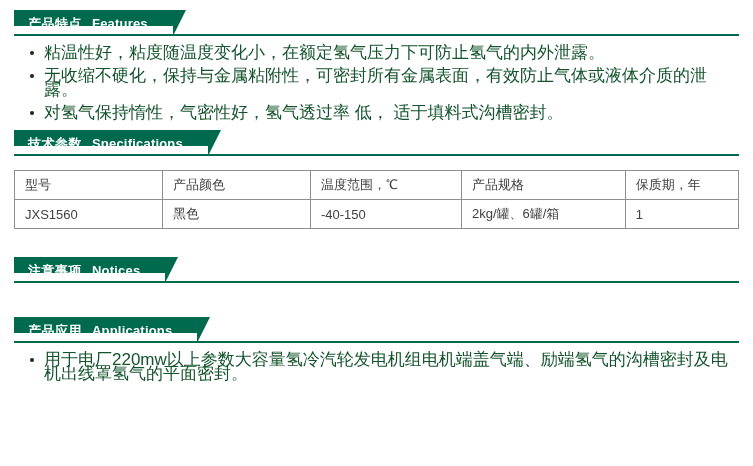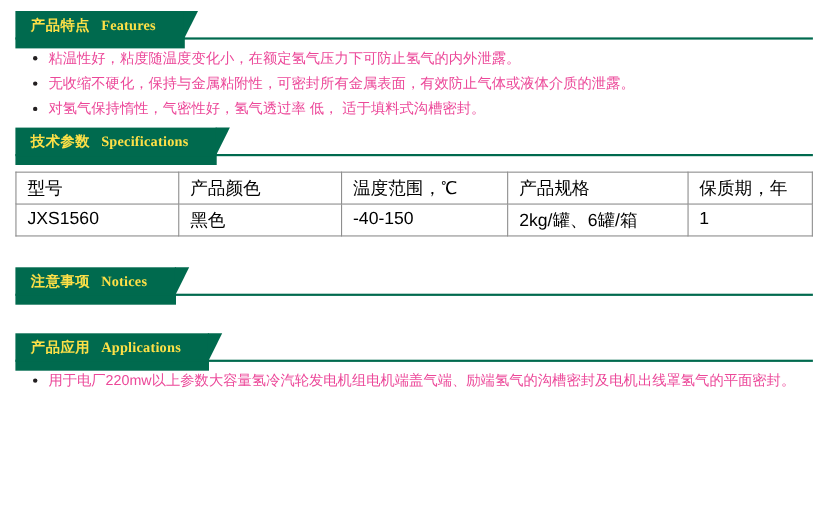--- a/index.html
+++ b/index.html
@@ -24,29 +24,28 @@
   
   .section-header {
     position: relative;
     height: 26px;
     margin-top: 10px;
     margin-bottom: 2px;
   }
   .banner {
     position: relative;
     display: inline-block;
-    height: 34px;
+    height: 16px;
     line-height: 26px;
     background: #006a4e;
-    color: #fde047;
+    color: #ffffff;
     padding: 0 26px 0 14px;
     box-sizing: border-box;
     white-space: nowrap;
     vertical-align: top;
-    font-family: Liberation Serif, serif;
   }
   .banner:after {
     content: "";
     position: absolute;
     right: -12px;
     top: 0;
     width: 0;
     height: 0;
     border-top: 26px solid #006a4e;
     border-right: 13px solid transparent;
@@ -73,23 +72,23 @@
     height: 2px;
     background: #006a4e;
   }
   ul.bullets {
     list-style: none;
     margin: 10px 0 0 0;
     padding: 0 0 0 16px;
   }
   ul.bullets li {
     position: relative;
-    font-size: 13px;
+    font-size: 17px;
     line-height: 14px;
-    color: #ec4899;
+    color: #14532d;
     margin-bottom: 9px;
     padding-left: 14px;
   }
   ul.bullets li:before {
     content: "";
     position: absolute;
     left: 0;
     top: 5px;
     width: 4px;
     height: 4px;
@@ -100,22 +99,22 @@
     width: 100%;
     border-collapse: collapse;
     margin-top: 14px;
     font-size: 12px;
     table-layout: fixed;
   }
   table.spec td {
     border: 1px solid #8e8e8e;
     height: 28px;
     padding: 0 10px;
-    color: #000000;
-    font-size: 16px;
+    color: #404040;
+    font-size: 13px;
     vertical-align: middle;
   }
   table.spec tr.head td {
     font-weight: normal;
   }
   .col1 { width: 20.5%; }
   .col2 { width: 20.5%; }
   .col3 { width: 21%; }
   .col4 { width: 23%; }
   .col5 { width: 15%; }

